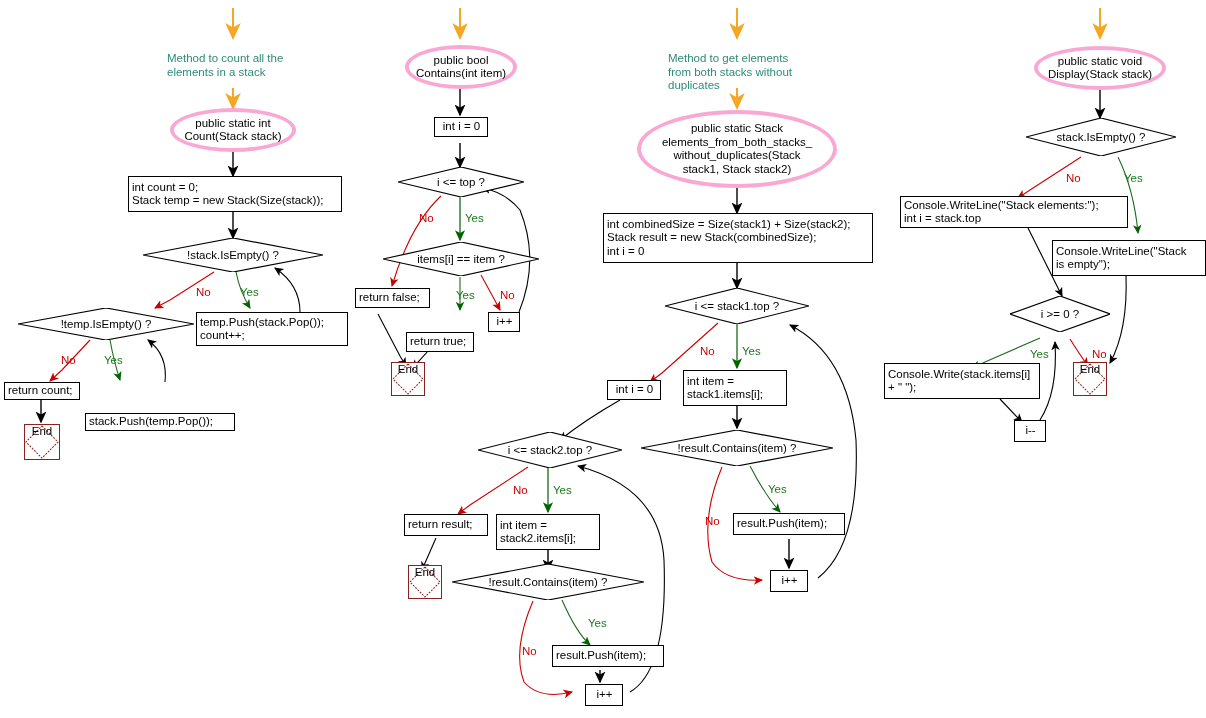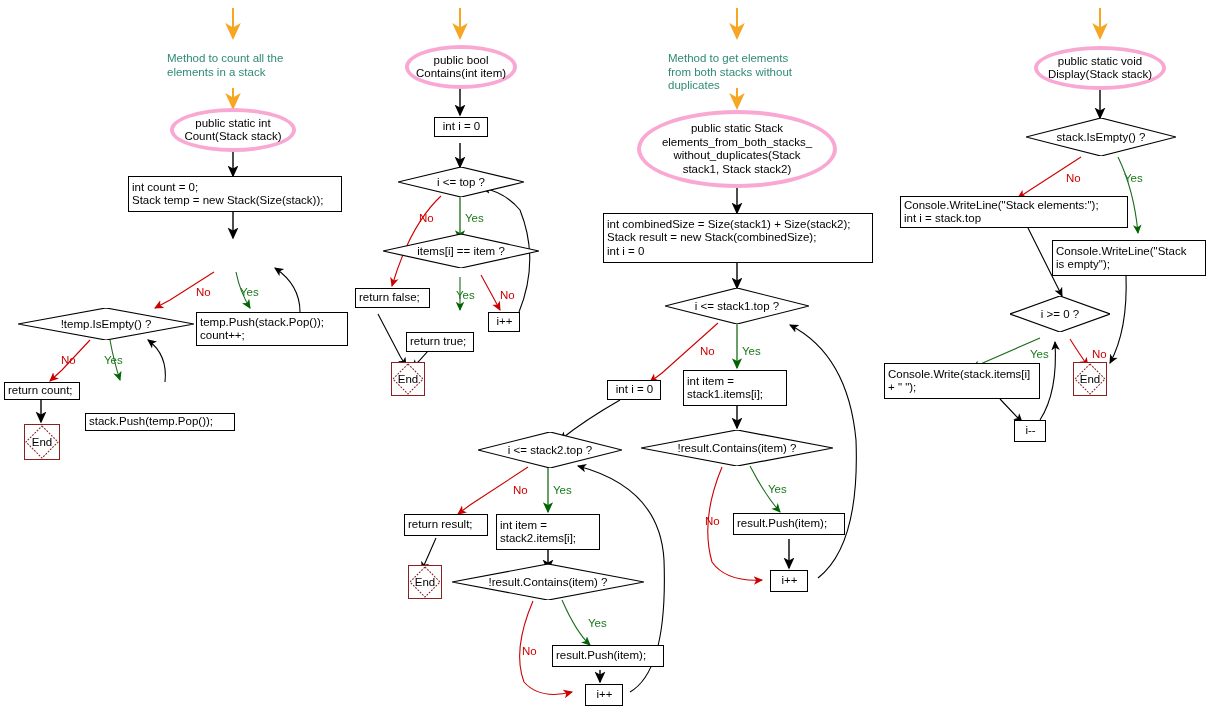--- a/index.html
+++ b/index.html
@@ -60,21 +60,21 @@
   .dec .dshape{
     position:absolute;
     left:0;top:0;width:100%;height:100%;
   }
   .dec .dlabel{position:relative;z-index:2;}
 
   
   .endnode{
     border:1px solid #8b2020;
     background:#fff;
-    display:flex;align-items:center;justify-content:center;
+    display:flex;align-items:flex-start;justify-content:center;
     font-size:11.5px;color:#000;
   }
   .endnode .inner{
     position:absolute;left:0;top:0;width:100%;height:100%;
   }
   .endnode .elabel{position:relative;z-index:2;}
 
   
   .note{
     position:absolute;
@@ -214,20 +214,26 @@
   <div class="node term" style="left:170px;top:108px;width:126px;height:44px;">
     <span>public static int
 Count(Stack stack)</span>
   </div>
 
   <div class="node proc" style="left:128px;top:176px;width:214px;height:36px;">
     <span>int count = 0;
 Stack temp = new Stack(Size(stack));</span>
   </div>
 
+  <div class="node dec" style="left:143px;top:238px;width:180px;height:34px;">
+    <svg class="dshape" viewBox="0 0 180 34" preserveAspectRatio="none">
+      <polygon points="90,0 180,17 90,34 0,17" fill="#fff" stroke="#000" stroke-width="1.2"></polygon>
+    </svg>
+    <span class="dlabel">!stack.IsEmpty() ?</span>
+  </div>
 
   <div class="blabel no" style="left:196px;top:286px;">No</div>
   <div class="blabel yes" style="left:240px;top:286px;">Yes</div>
 
   <div class="node dec" style="left:18px;top:308px;width:176px;height:32px;">
     <svg class="dshape" viewBox="0 0 176 32" preserveAspectRatio="none">
       <polygon points="88,0 176,16 88,32 0,16" fill="#fff" stroke="#000" stroke-width="1.2"></polygon>
     </svg>
     <span class="dlabel">!temp.IsEmpty() ?</span>
   </div>
@@ -267,21 +273,21 @@
   <div class="node dec" style="left:398px;top:167px;width:126px;height:30px;">
     <svg class="dshape" viewBox="0 0 126 30" preserveAspectRatio="none">
       <polygon points="63,0 126,15 63,30 0,15" fill="#fff" stroke="#000" stroke-width="1.2"></polygon>
     </svg>
     <span class="dlabel">i &lt;= top ?</span>
   </div>
 
   <div class="blabel no" style="left:419px;top:212px;">No</div>
   <div class="blabel yes" style="left:465px;top:212px;">Yes</div>
 
-  <div class="node dec" style="left:383px;top:234px;width:156px;height:34px;">
+  <div class="node dec" style="left:383px;top:242px;width:156px;height:34px;">
     <svg class="dshape" viewBox="0 0 156 34" preserveAspectRatio="none">
       <polygon points="78,0 156,17 78,34 0,17" fill="#fff" stroke="#000" stroke-width="1.2"></polygon>
     </svg>
     <span class="dlabel">items[i] == item ?</span>
   </div>
 
   <div class="blabel yes" style="left:456px;top:289px;">Yes</div>
   <div class="blabel no" style="left:500px;top:289px;">No</div>
 
   <div class="node proc" style="left:355px;top:288px;width:75px;height:20px;">

